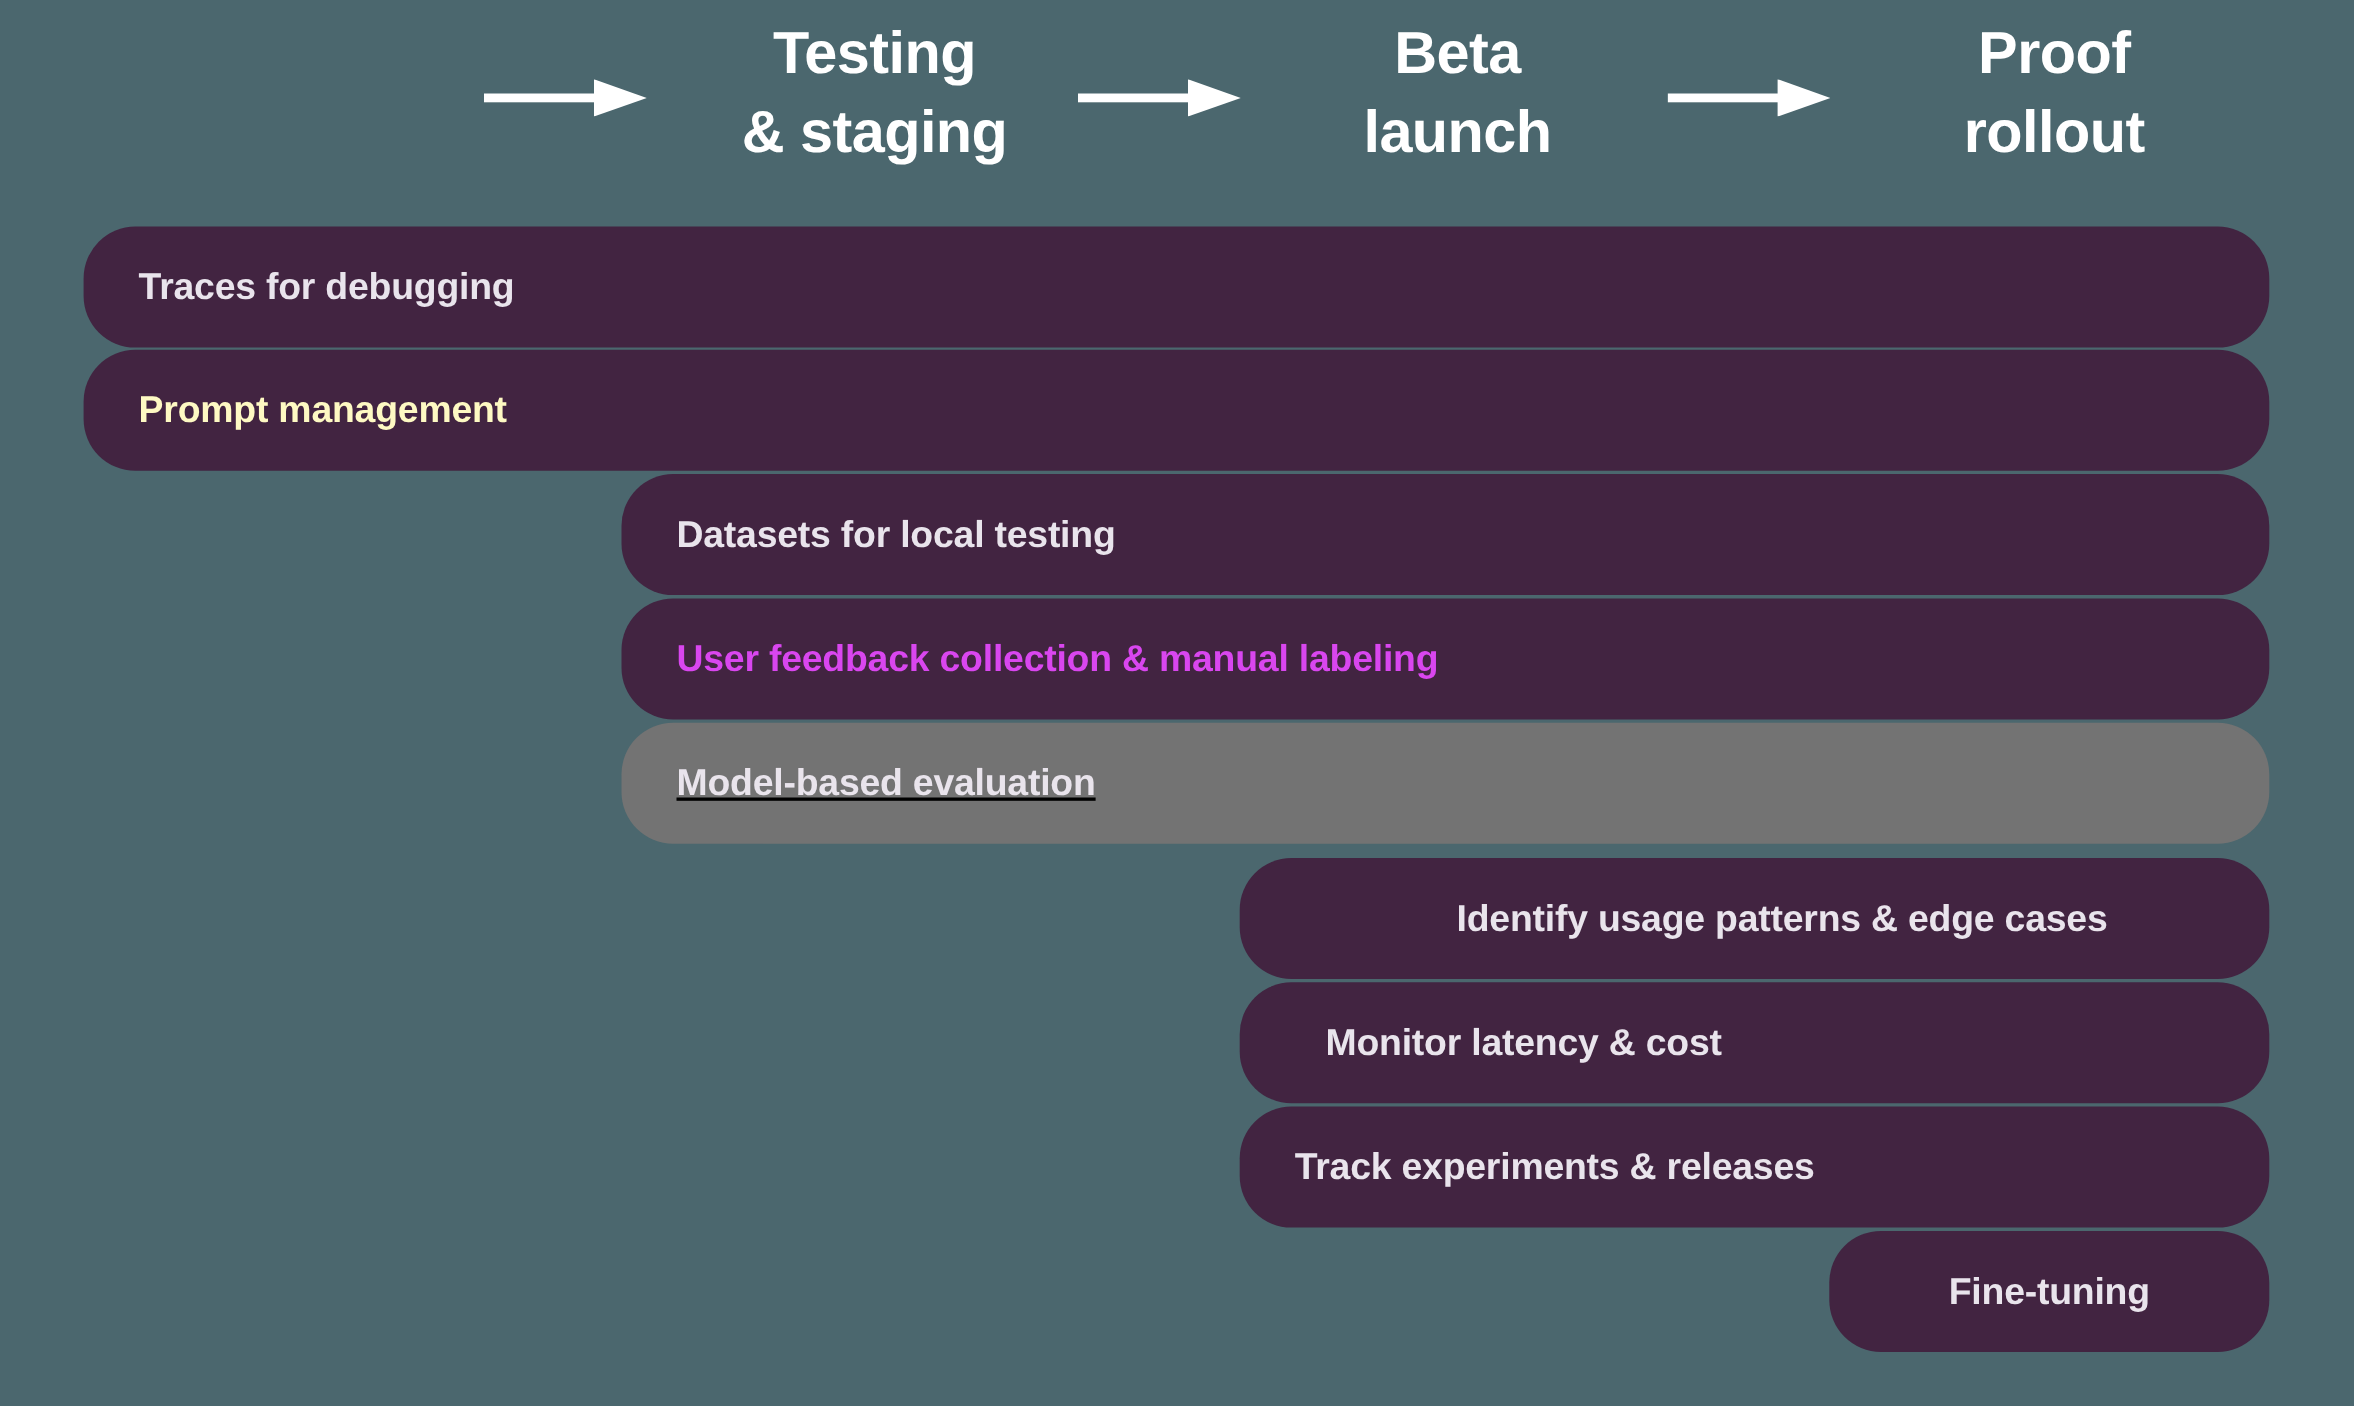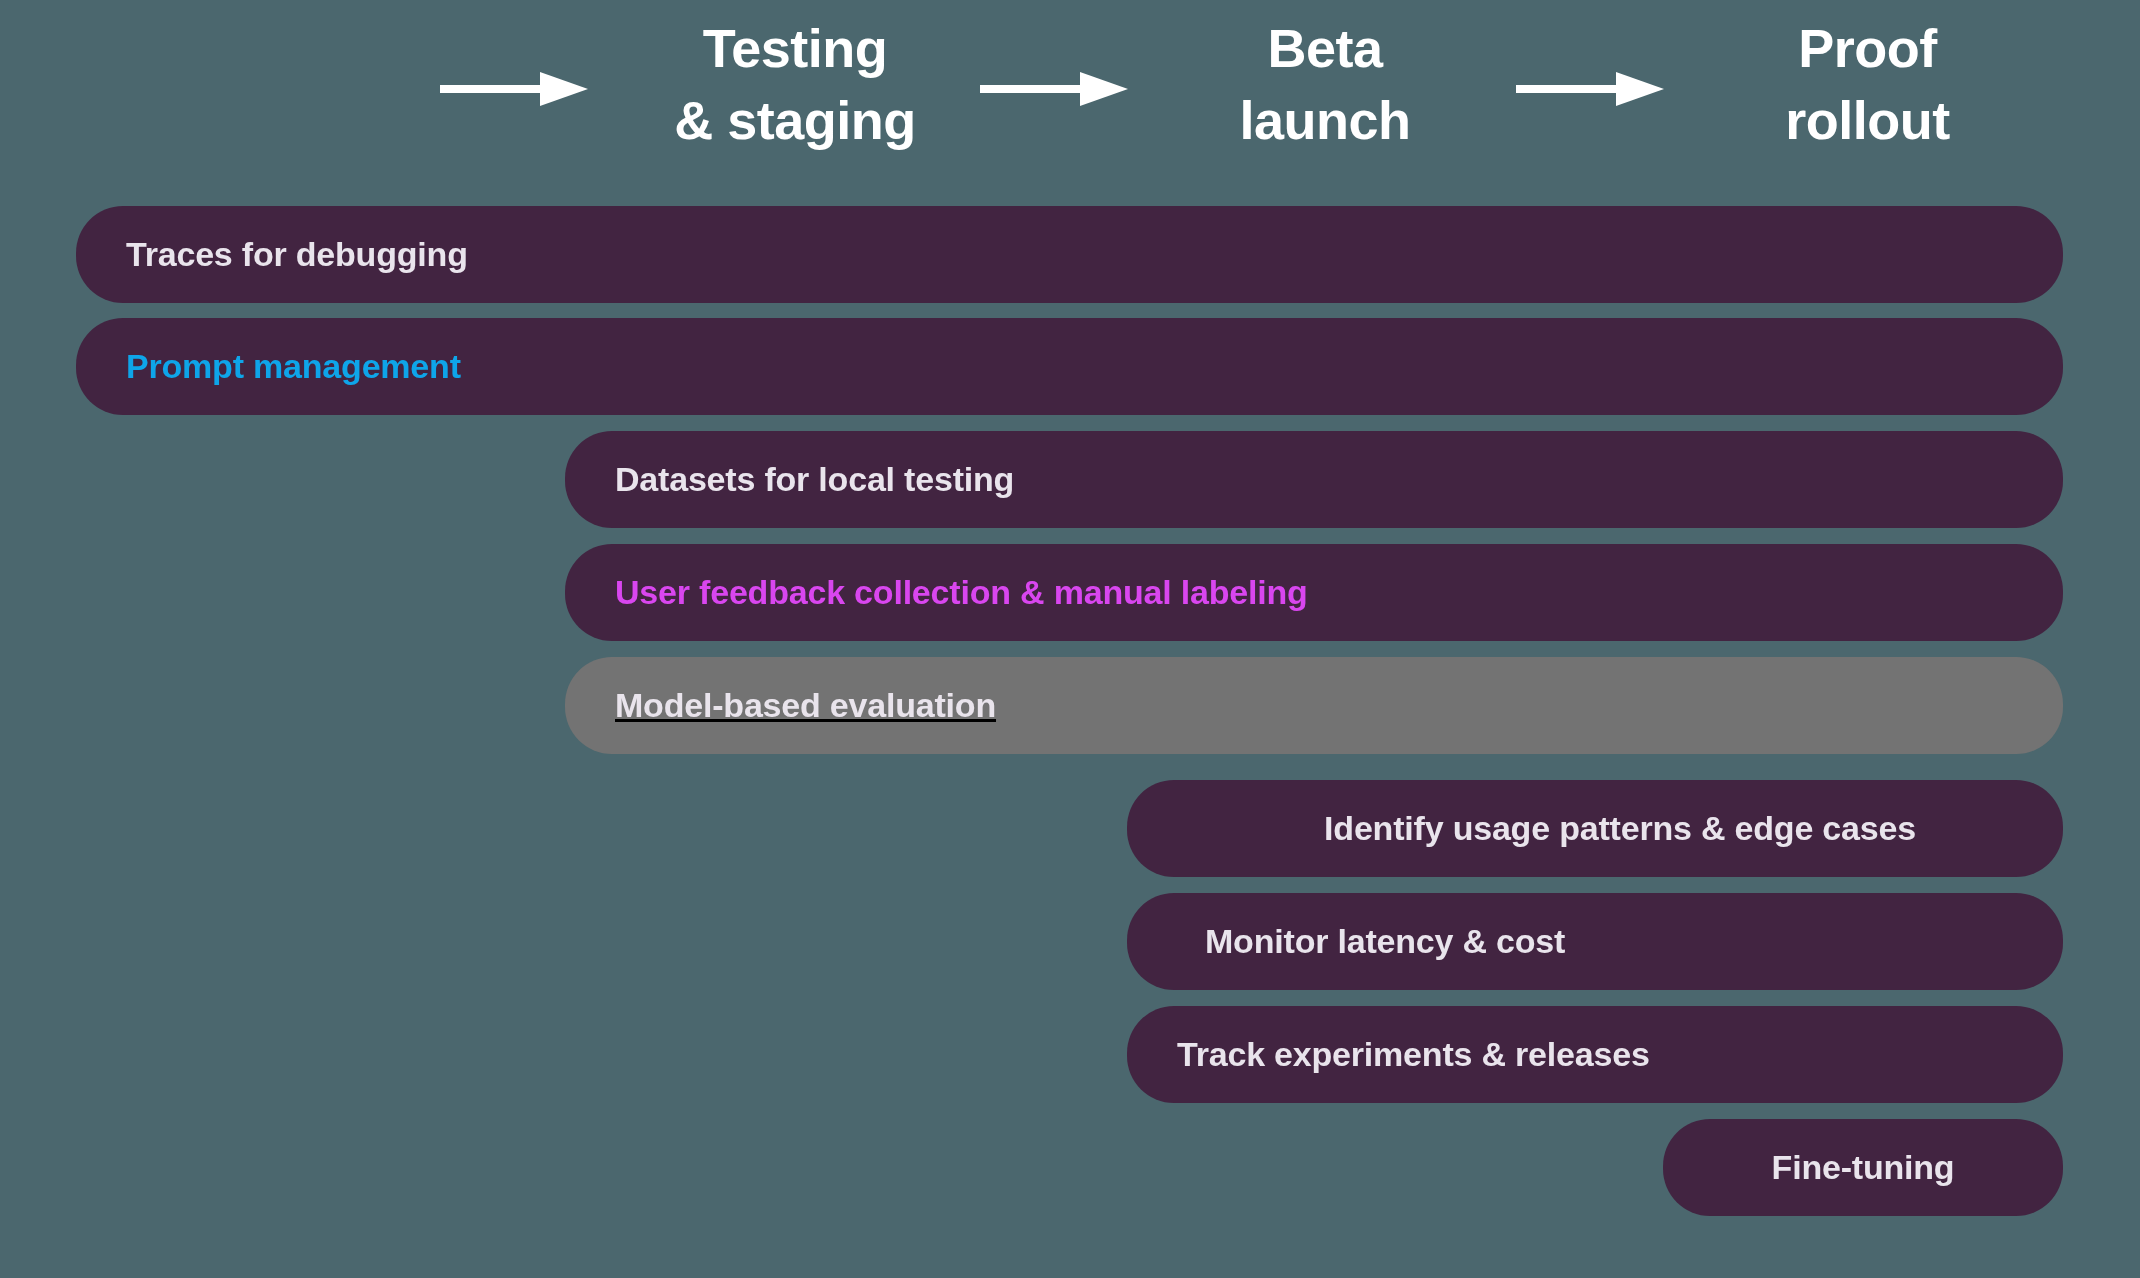--- a/index.html
+++ b/index.html
@@ -62,21 +62,21 @@
   .bars {
     position: absolute;
     top: 0;
     left: 0;
     width: 2140px;
     height: 1278px;
   }
 
   .bar {
     position: absolute;
-    height: 97px;
+    height: 110px;
     border-radius: 47px;
     background: #422441;
     display: flex;
     align-items: center;
     box-sizing: border-box;
   }
 
   .bar-label {
     color: #e9e4ec;
     font-size: 34px;
@@ -125,21 +125,21 @@
         <polygon points="100,0 148,17 100,34" fill="#ffffff"></polygon>
       </svg>
     </div>
   </div>
 
   <div class="bars" id="bars-container">
       <div class="bar align-left" style="left: 76px; width: 1987px; top: 206px; background: rgb(66, 36, 65);">
         <span class="bar-label" style="color: rgb(233, 228, 236);">Traces for debugging</span>
       </div>
       <div class="bar align-left" style="left: 76px; width: 1987px; top: 318px; background: rgb(66, 36, 65);">
-        <span class="bar-label" style="color: #0ea5e9; text-align: center;">Prompt management</span>
+        <span class="bar-label" style="color: #fef9c3; text-align: center;">Prompt management</span>
       </div>
       <div class="bar align-left" style="left: 565px; width: 1498px; top: 431px; background: rgb(66, 36, 65);">
         <span class="bar-label" style="color: rgb(233, 228, 236);">Datasets for local testing</span>
       </div>
       <div class="bar align-left" style="left: 565px; width: 1498px; top: 544px; background: rgb(66, 36, 65);">
         <span class="bar-label" style="color: #d946ef;">User feedback collection &amp; manual labeling</span>
       </div>
       <div class="bar align-left" style="left: 565px; width: 1498px; top: 657px; background: #737373; text-decoration: underline;">
         <span class="bar-label" style="color: rgb(233, 228, 236);">Model-based evaluation</span>
       </div>

